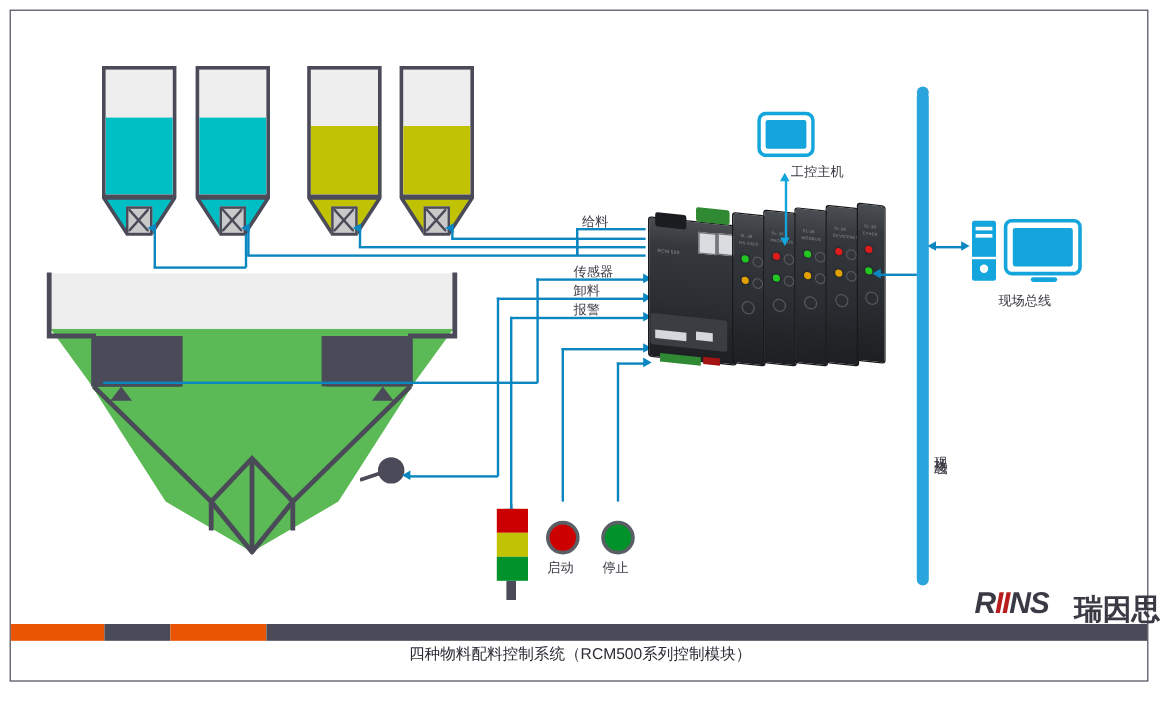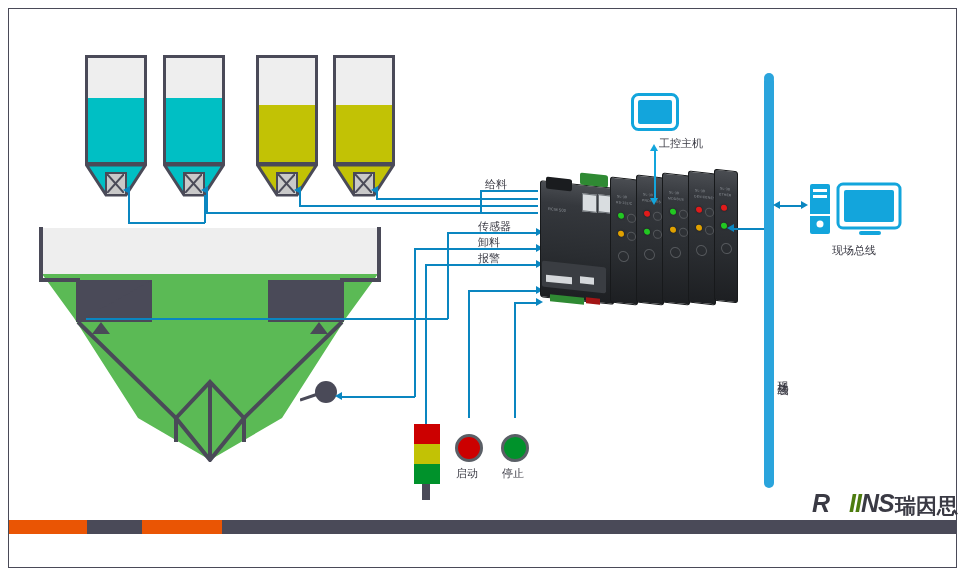--- a/index.html
+++ b/index.html
@@ -41,22 +41,22 @@
   .stack{position:absolute;width:26px;}
   .stack div{width:26px;height:20px;}
   .pbtn{position:absolute;width:28px;height:28px;border-radius:50%;border:3px solid #5a5f66;box-sizing:border-box;}
   .pblabel{position:absolute;font-size:11px;color:#3a3a44;white-space:nowrap;}
   
   #footbar{position:absolute;left:9px;top:520px;width:947px;height:14px;}
   #footbar span{position:absolute;top:0;height:14px;}
   #title{position:absolute;left:0;right:0;top:536px;text-align:center;font-size:13px;color:#2b2b33;}
   
   #logo{position:absolute;left:812px;top:489px;font-size:25px;font-weight:bold;font-style:italic;letter-spacing:-1px;color:#3a3a44;}
-  #logo .or{color:#4d7c0f;margin-left:20px;}
-  #logocn{position:absolute;left:895px;top:492px;font-size:21px;font-weight:bold;color:#3a3a44;letter-spacing:0px;font-style:normal;text-align:center;}
+  #logo .or{color:#b91c1c;}
+  #logocn{position:absolute;left:895px;top:492px;font-size:24px;font-weight:bold;color:#3a3a44;letter-spacing:0px;font-style:normal;text-align:center;}
 </style>
 </head>
 <body>
 
 <div id="stage">
   <div id="frame"></div>
 
   <div class="silo" style="left:85px;top:55px;">
     <div class="body">
       <div class="fill" style="height:62%;background:#00bfc4;"></div>
@@ -329,13 +329,14 @@
 
   <div id="logo"><span>R</span><span class="or">II</span><span>NS</span></div>
   <div id="logocn">瑞因思</div>
 
   <div id="footbar">
     <span style="left:0px;width:78px;background:#ea5504;"></span>
     <span style="left:78px;width:55px;background:#4a4a58;"></span>
     <span style="left:133px;width:80px;background:#ea5504;"></span>
     <span style="left:213px;width:734px;background:#4a4a58;"></span>
   </div>
+  <div id="title">四种物料配料控制系统（RCM500系列控制模块）</div>
 </div>
 
 </body></html>

